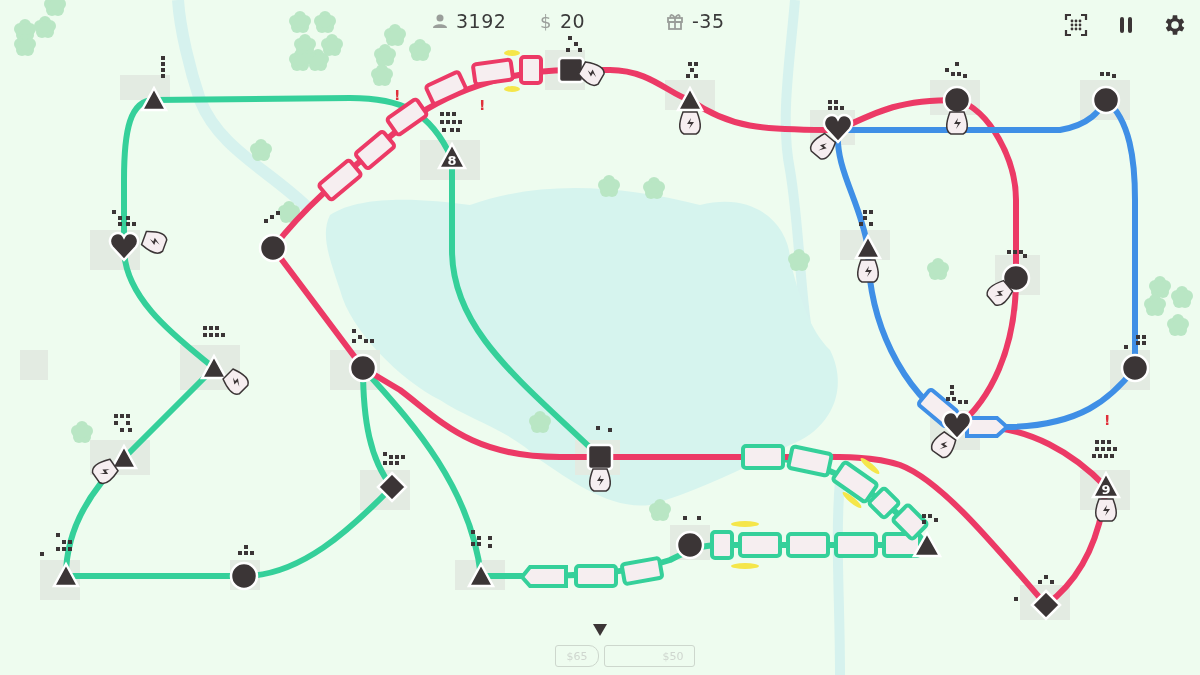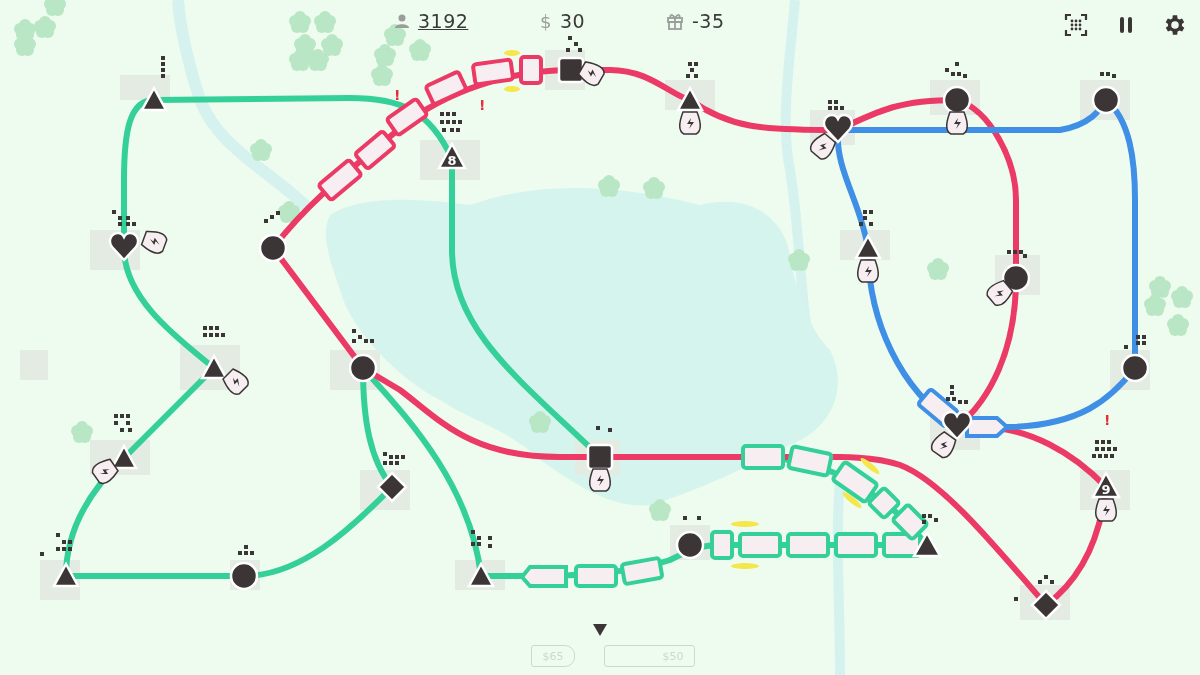--- a/index.html
+++ b/index.html
@@ -1,28 +1,28 @@
 <!DOCTYPE html>
 <html><head>
 <meta charset="utf-8">
 <style>
   html,body{margin:0;padding:0;}
   body{width:1200px;height:675px;overflow:hidden;background:#eefcef;font-family:"DejaVu Sans",sans-serif;position:relative;}
   #map{position:absolute;left:0;top:0;width:1200px;height:675px;}
   .hud{position:absolute;top:10px;display:flex;align-items:center;gap:8px;font-size:19px;color:#3a3a3a;letter-spacing:0.5px;}
   .hud .ic{color:#9a9e9a;font-size:18px;}
-  #hud-pop{left:394px;text-decoration:underline;}
+  #hud-pop{left:432px;}
   #hud-money{left:540px;}
   #hud-gift{left:666px;}
   .tb{position:absolute;top:12px;width:26px;height:26px;display:flex;align-items:center;justify-content:center;cursor:pointer;}
   #btn-overview{left:1063px;}
   #btn-pause{left:1113px;}
   #btn-settings{left:1162px;}
   .buy{position:absolute;top:645px;height:20px;border:1.5px solid #cdd7cd;border-radius:3px;color:#cfd6cf;font-size:11px;display:flex;align-items:center;justify-content:center;background:#eefcef;}
-  #buy-65{left:531px;width:42px;border-radius:3px 10px 10px 3px;}
+  #buy-65{left:555px;width:42px;border-radius:3px 10px 10px 3px;}
   #buy-50{left:604px;width:42px;padding-left:47px;}
   #buy-arrow{position:absolute;left:593px;top:624px;width:0;height:0;border-left:7px solid transparent;border-right:7px solid transparent;border-top:12px solid #3b3536;}
 </style>
 </head>
 <body>
 
 <svg id="map" viewBox="0 0 1200 675" xmlns="http://www.w3.org/2000/svg">
   <defs>
     <g id="tree">
       <circle cx="0" cy="-5" r="6"></circle>
@@ -364,21 +364,21 @@
 
 <div class="hud" id="hud-pop">
   <svg width="16" height="16" viewBox="0 0 16 16">
       <circle cx="8" cy="5" r="3.5" fill="#9a9e9a"></circle>
       <path d="M1,15 C1,10 15,10 15,15 Z" fill="#9a9e9a"></path>
     </svg>
   <span>3192</span>
 </div>
 <div class="hud" id="hud-money">
   <span class="ic">$</span>
-  <span>30</span>
+  <span>20</span>
 </div>
 <div class="hud" id="hud-gift">
   <svg width="18" height="18" viewBox="0 0 18 18" fill="none" stroke="#9a9e9a" stroke-width="1.8">
       <rect x="2" y="6" width="14" height="4"></rect>
       <rect x="3" y="10" width="12" height="7"></rect>
       <line x1="9" y1="6" x2="9" y2="17"></line>
       <path d="M9,6 C6,1 3,3 5,6 M9,6 C12,1 15,3 13,6"></path>
     </svg>
   <span>-35</span>
 </div>

